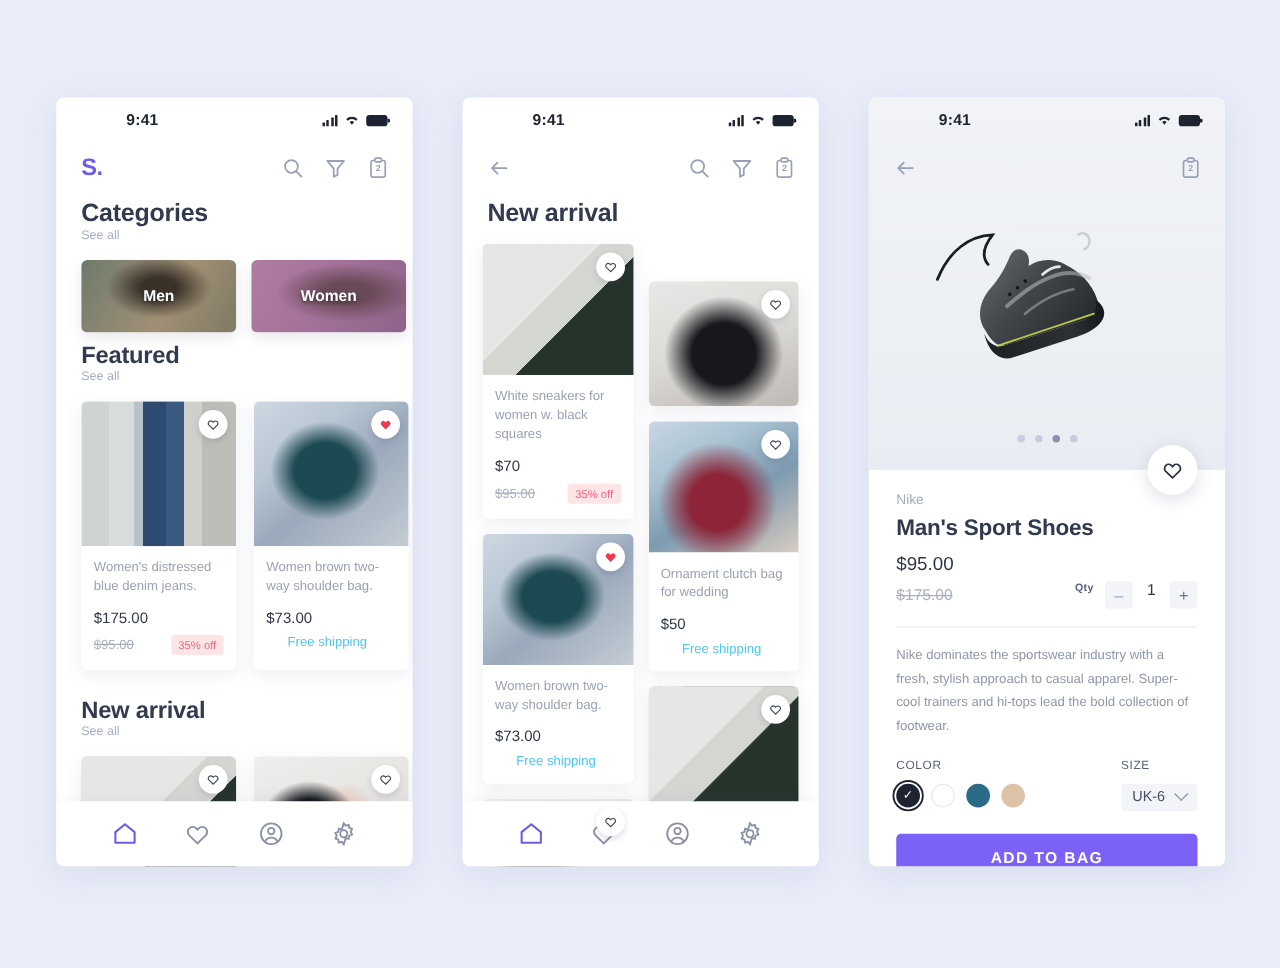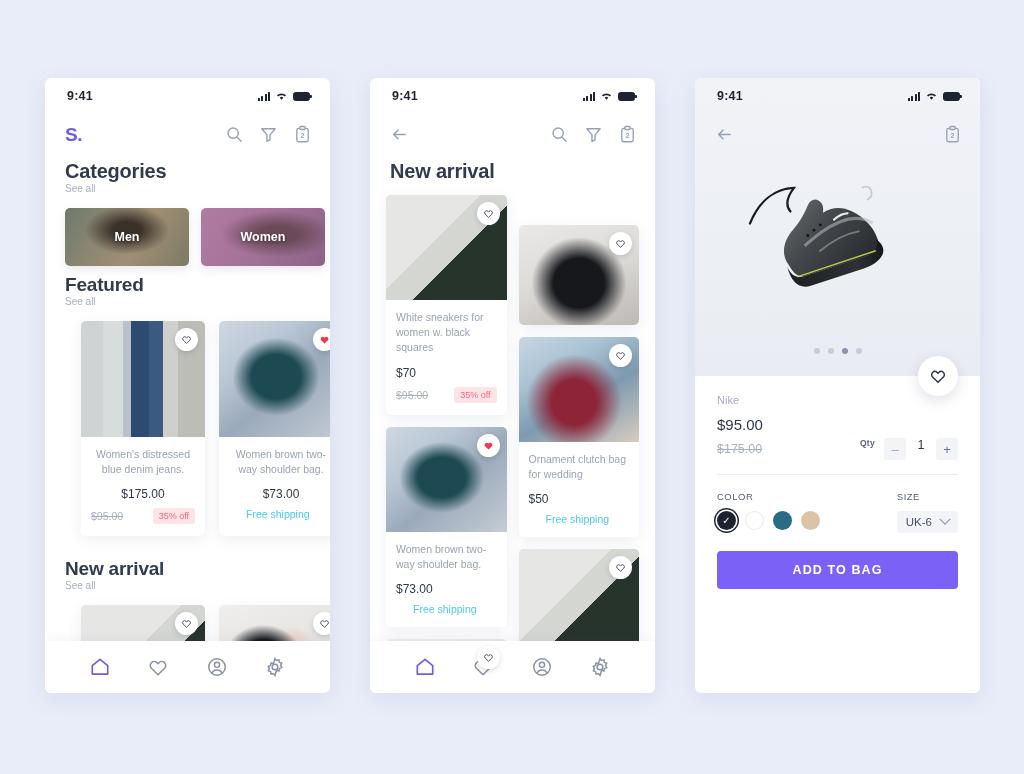--- a/index.html
+++ b/index.html
@@ -19,21 +19,21 @@
     overflow: hidden;
     box-shadow: 0 6px 26px rgba(80,90,140,0.10);
   }
   #phone-1 { left: 45px;  top: 78px; }
   #phone-2 { left: 370px; top: 78px; }
   #phone-3 { left: 695px; top: 78px; }
 
   
   .status-bar {
     height: 36px; display: flex; align-items: center;
-    justify-content: space-between; padding: 0 20px 0 22px;
+    justify-content: space-between; padding: 0 20px 0 22px; margin-left: 34px;
   }
   .status-time { font-size: 12.5px; font-weight: bold; color: #1d2330; letter-spacing: .2px; }
   .status-icons { display: flex; align-items: center; gap: 5px; }
   .sig { display: flex; align-items: flex-end; gap: 1.5px; height: 9px; }
   .sig i { display: block; width: 2px; background: #1d2330; border-radius: .5px; }
   .sig i:nth-child(1) { height: 3px; }
   .sig i:nth-child(2) { height: 5px; }
   .sig i:nth-child(3) { height: 7px; }
   .sig i:nth-child(4) { height: 9px; }
   .batt { width: 17px; height: 9px; border: 1.3px solid #1d2330; border-radius: 2.5px; position: relative; background: #1d2330; }
@@ -77,21 +77,21 @@
     font-weight: 600; text-shadow: 0 1px 3px rgba(0,0,0,.45);
   }
   .cat-women .ph { background:
       radial-gradient(ellipse at 62% 45%, #6a4a58 0 18%, rgba(0,0,0,0) 52%),
       linear-gradient(120deg,#b07ca0 0%,#a8749c 35%,#9e6f96 60%,#8e6288 100%); }
   .cat-men .ph { background:
       radial-gradient(ellipse at 50% 38%, #3a3129 0 16%, rgba(0,0,0,0) 48%),
       linear-gradient(120deg,#6e7a6c 0%,#8a8672 30%,#a08f74 58%,#7d7a64 100%); }
 
   
-  .feat-row { display: flex; gap: 14px; padding: 0 36px; margin-top: 14px; text-align: center; }
+  .feat-row { display: flex; gap: 14px; padding: 0 20px; margin-top: 14px; }
   .pcard {
     background: #fff; border-radius: 5px; flex: 0 0 auto;
     box-shadow: 0 4px 14px rgba(90,95,140,.10); overflow: hidden;
   }
   .pcard.feat { width: 124px; }
   .pimg { position: relative; height: 116px; overflow: hidden; }
   .pimg .ph { position: absolute; inset: 0; }
   .fav {
     position: absolute; right: 7px; top: 7px; width: 23px; height: 23px;
     border-radius: 50%; background: #fff; display: flex;
@@ -603,33 +603,35 @@
 
       <span class="fav-lg">
         <svg viewBox="0 0 24 24" fill="none" stroke="#2b3346" stroke-width="1.9">
             <path d="M12 20.4l-7.2-7a4.3 4.3 0 016.1-6.1l1.1 1.1 1.1-1.1a4.3 4.3 0 016.1 6.1z"></path>
           </svg>
       </span>
     </div>
 
     <div class="detail">
       <div class="brand">Nike</div>
+      <div class="ptitle">Man's Sport Shoes</div>
       <div class="price-big">$95.00</div>
       <div class="price-row">
         <span class="price-old">$175.00</span>
         <span class="qty-wrap">
           <span class="qty-lbl">Qty</span>
           <button class="qty-btn minus">–</button>
           <span class="qty-val">1</span>
           <button class="qty-btn plus">+</button>
         </span>
       </div>
 
       <div class="divider"></div>
 
+      <div class="pdesc">Nike dominates the sportswear industry with a fresh, stylish approach to casual apparel. Super-cool trainers and hi-tops lead the bold collection of footwear.</div>
 
       <div class="opts">
         <div>
           <div class="opt-lbl">COLOR</div>
           <div class="swatches">
             <span class="sw sel" style="background:#1d2330">
               <span class="chk">✓</span>
             </span>
             <span class="sw white"></span>
             <span class="sw" style="background:#2a6b87"></span>

